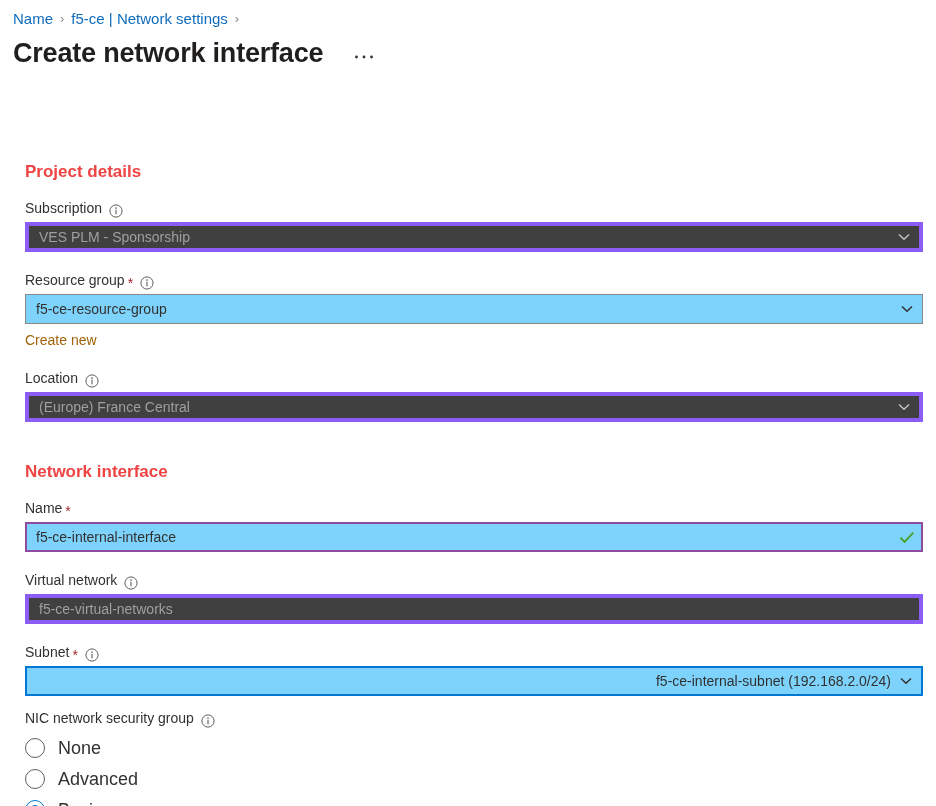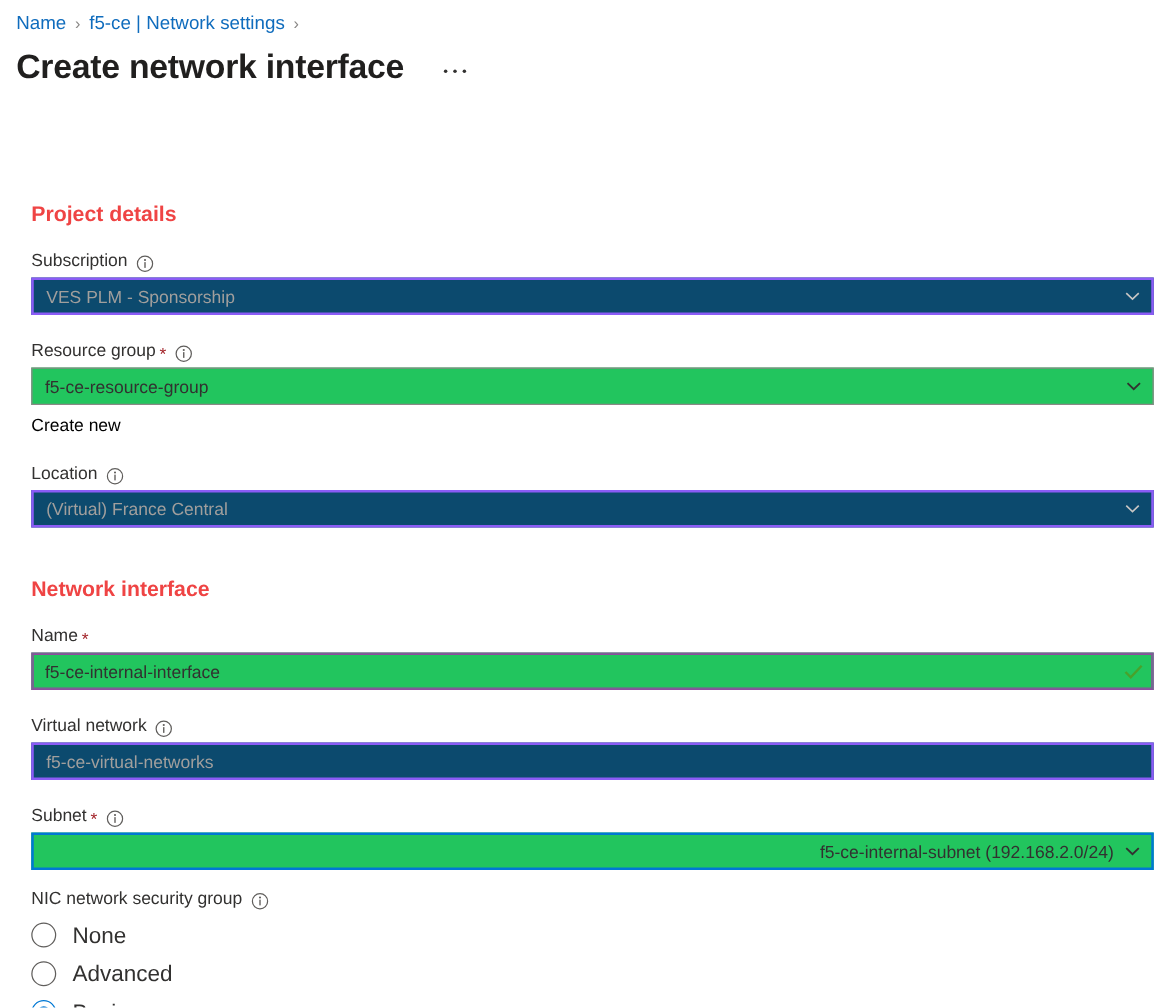--- a/index.html
+++ b/index.html
@@ -104,26 +104,26 @@
     cursor: pointer;
   }
 
   
   .control {
     position: relative;
     width: 898px;
     height: 30px;
     display: flex;
     align-items: center;
-    background: #22c55e;
+    background: #7dd3fc;
     border: 1px solid #8a8886;
   }
   .control.disabled {
-    background: #0c4a6e;
-    border: 2px solid #8b5cf6;
+    background: #404040;
+    border: 4px solid #8b5cf6;
   }
   .control.focused-blue {
     border: 2px solid #0078d4;
     text-align: right;
   }
   .control.validated-purple {
     border: 1px solid #8f4ba0;
     outline: 1px solid #8f4ba0;
     outline-offset: -2px;
   }
@@ -147,21 +147,21 @@
   }
   .check-mark {
     width: 30px;
     display: flex;
     align-items: center;
     justify-content: center;
     flex: 0 0 30px;
   }
   .link {
     display: inline-block;
-    color: #000000;
+    color: #a16207;
     font-size: 14px;
     line-height: 20px;
     margin-top: 6px;
     cursor: pointer;
   }
 
   
   .radio-row {
     display: flex;
     align-items: center;
@@ -276,21 +276,21 @@
       <span>Location</span>
       <span class="info-icon">
         <svg width="14" height="14" viewBox="0 0 14 14" aria-hidden="true">
           <circle cx="7" cy="7" r="6.1" fill="none" stroke="#605e5c" stroke-width="1"></circle>
           <circle cx="7" cy="4" r="0.85" fill="#605e5c"></circle>
           <rect x="6.45" y="5.7" width="1.1" height="4.6" fill="#605e5c"></rect>
         </svg>
       </span>
     </div>
     <div class="control disabled">
-      <span class="control-value">(Virtual) France Central</span>
+      <span class="control-value">(Europe) France Central</span>
       <span class="chev">
         <svg width="12" height="8" viewBox="0 0 12 8" aria-hidden="true">
           <path d="M1 1.5 L6 6.3 L11 1.5" fill="none" stroke="#c8c6c4" stroke-width="1.3"></path>
         </svg>
       </span>
     </div>
   </div>
 
   <div class="sp-24"></div>
 

